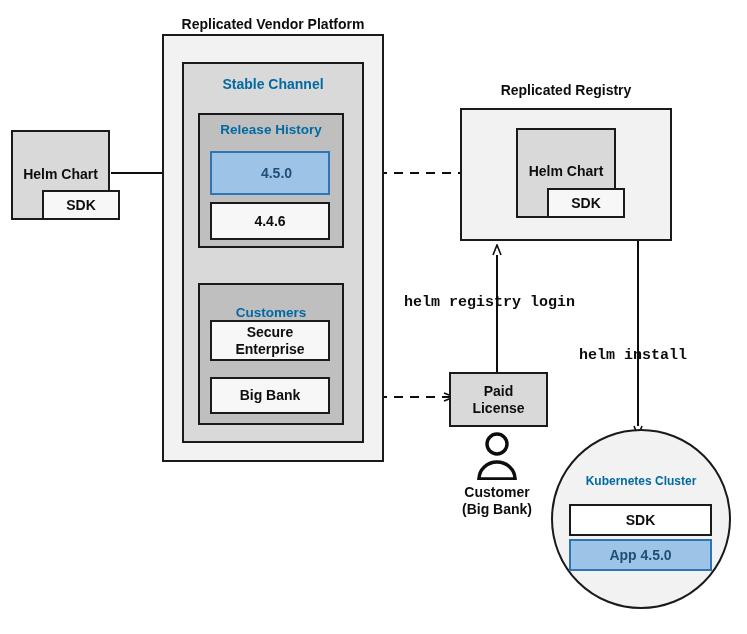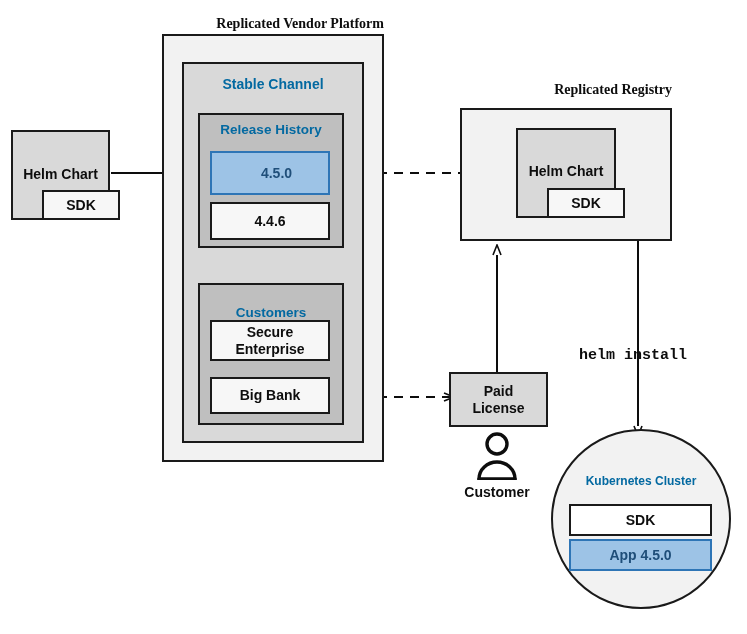--- a/index.html
+++ b/index.html
@@ -26,23 +26,22 @@
     justify-content: center;
     text-align: center;
     font-weight: bold;
     color: #0d0d0d;
     line-height: 1.18;
   }
   .title-label {
     position: absolute;
     font-weight: bold;
     color: #0d0d0d;
-    text-align: right;
+    text-align: center;
     white-space: nowrap;
-    font-family: Liberation Serif, serif;
   }
   .group-label {
     position: absolute;
     left: 0;
     right: 0;
     text-align: center;
     font-weight: bold;
     color: #0369a1;
   }
   .fill-platform  { background: #f2f2f2; }
@@ -171,38 +170,42 @@
   </div>
   <div class="box fill-platform" style="left:460px; top:108px; width:212px; height:133px;"></div>
 
   <div class="box fill-gray" style="left:516px; top:128px; width:100px; height:90px; font-size:14px; align-items:flex-start; padding-top:33px;">
     <span>Helm Chart</span>
   </div>
   <div class="box fill-white" style="left:547px; top:188px; width:78px; height:30px; font-size:14px;">
     <span>SDK</span>
   </div>
 
+  <div class="mono-label" style="left:404px; top:294px;">
+    <span>helm registry login</span>
+  </div>
   <div class="mono-label" style="left:579px; top:347px;">
     <span>helm install</span>
   </div>
 
   <div class="box fill-gray" style="left:449px; top:372px; width:99px; height:55px; font-size:14px; flex-direction:column;">
     <span>Paid</span>
     <span>License</span>
   </div>
 
   <div class="person-icon" style="left:472px; top:432px; width:50px; height:48px;">
     <svg width="50" height="48" viewBox="0 0 50 48">
       <circle cx="25" cy="12" r="10" fill="#ffffff" stroke="#0d0d0d" stroke-width="3.4"></circle>
       <path d="M7,47 a18,17 0 0 1 36,0" fill="#ffffff" stroke="#0d0d0d" stroke-width="3.4" stroke-linecap="round"></path>
       <line x1="7" y1="47" x2="43" y2="47" stroke="#0d0d0d" stroke-width="3.4" stroke-linecap="round"></line>
     </svg>
   </div>
   <div class="caption" style="left:427px; top:484px; width:140px; font-size:14px;">
     <div>Customer</div>
+    <div>(Big Bank)</div>
   </div>
 
   <div class="circle" style="left:551px; top:429px; width:180px; height:180px;"></div>
   <div class="group-label" style="left:551px; top:474px; width:180px; font-size:12px;">
     <span>Kubernetes Cluster</span>
   </div>
   <div class="box" style="left:569px; top:504px; width:143px; height:32px; font-size:14px; background:#ffffff;">
     <span>SDK</span>
   </div>
   <div class="box fill-blue" style="left:569px; top:539px; width:143px; height:32px; font-size:14px;">

